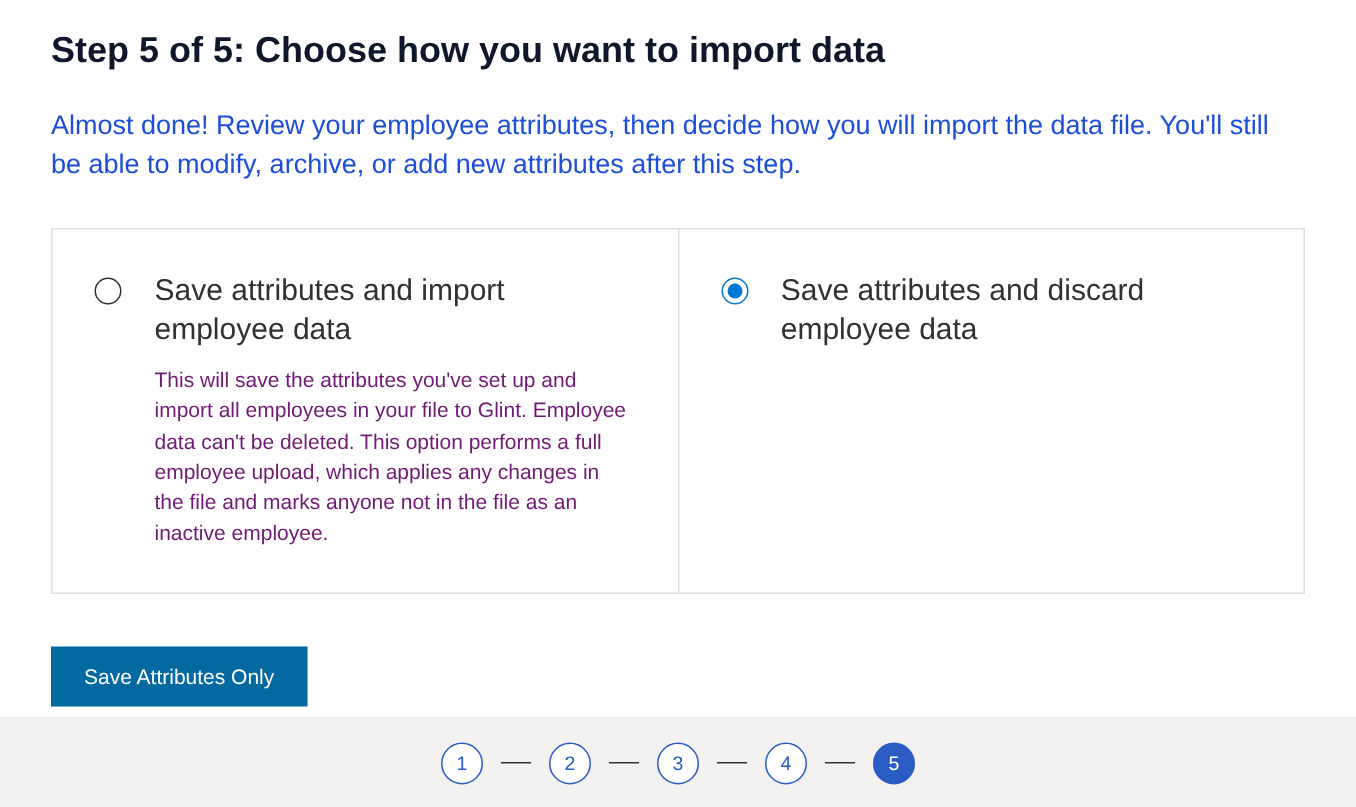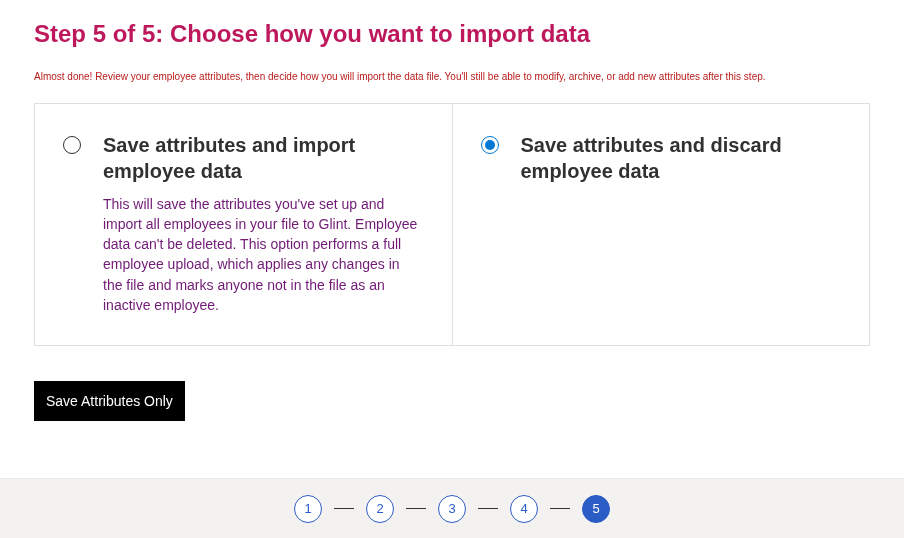--- a/index.html
+++ b/index.html
@@ -14,28 +14,28 @@
       width: 904px;
       height: 538px;
       overflow: hidden;
     }
     .main-content {
       padding: 20px 34px 0 34px;
     }
     .page-title {
       font-size: 24px;
       font-weight: 600;
-      color: #be185d;
+      color: #0f172a;
       margin-bottom: 22px;
     }
     .page-description {
-      font-size: 10px;
-      color: #b91c1c;
+      font-size: 18px;
+      color: #1d4ed8;
       line-height: 1.45;
-      margin-bottom: 18px;
+      margin-bottom: 30px;
     }
     .options-container {
       display: flex;
       border: 1px solid #e1dfdd;
     }
     .option {
       flex: 1;
       display: flex;
       padding: 28px 30px 30px 28px;
       gap: 22px;
@@ -64,38 +64,38 @@
       width: 10px;
       height: 10px;
       border-radius: 50%;
       background: #0078d4;
     }
     .option-content {
       flex: 1;
     }
     .option-title {
       font-size: 20px;
-      font-weight: 700;
+      font-weight: 400;
       color: #323130;
       line-height: 1.3;
       margin-bottom: 10px;
     }
     .option-description {
       font-size: 14px;
       color: #701a75;
       line-height: 1.45;
     }
     .action-row {
       margin-top: 35px;
     }
     .primary-button {
-      background: #000000;
+      background: #0369a1;
       color: #fff;
       border: none;
-      padding: 12px 12px;
+      padding: 12px 22px;
       font-size: 14px;
       font-family: inherit;
       cursor: pointer;
     }
     .stepper-bar {
       position: absolute;
       bottom: 0;
       left: 0;
       right: 0;
       height: 60px;

